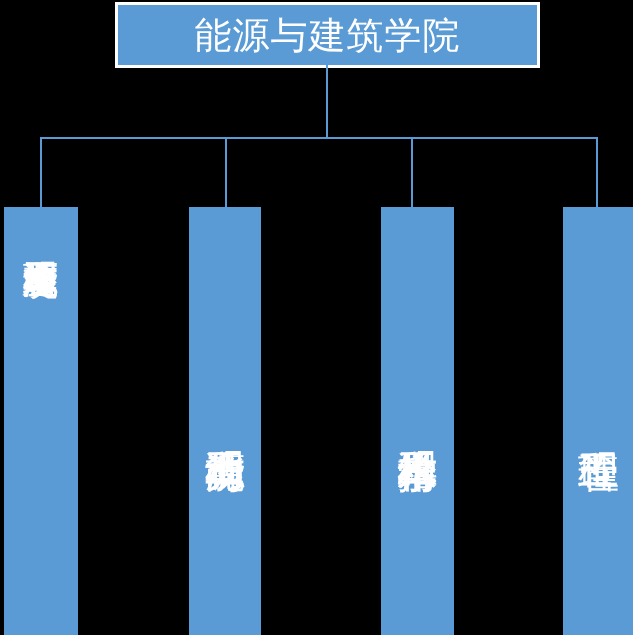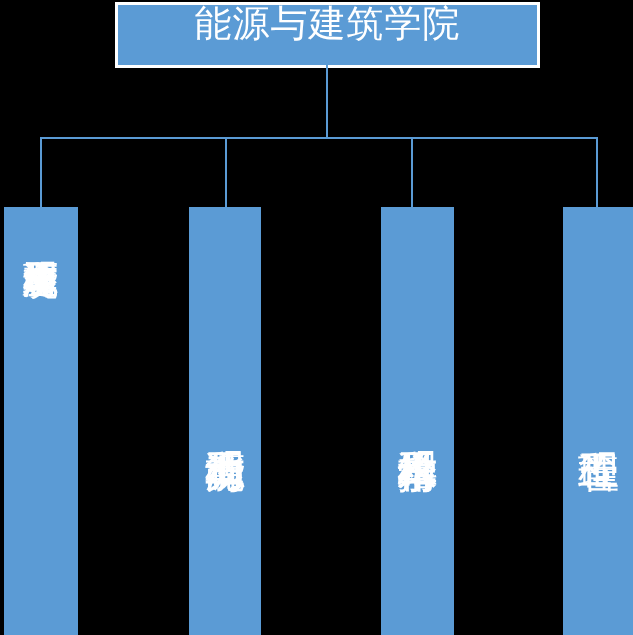--- a/index.html
+++ b/index.html
@@ -25,21 +25,21 @@
   .root-node {
     position: absolute;
     left: 115px;
     top: 2px;
     width: 425px;
     height: 66px;
     background: #5B9BD5;
     border: 3px solid #FFFFFF;
     box-sizing: border-box;
     display: flex;
-    align-items: flex-start;
+    align-items: center;
     justify-content: center;
   }
   .root-label {
     color: #FFFFFF;
     font-size: 37px;
     line-height: 1;
     letter-spacing: 1px;
     white-space: nowrap;
   }
 

